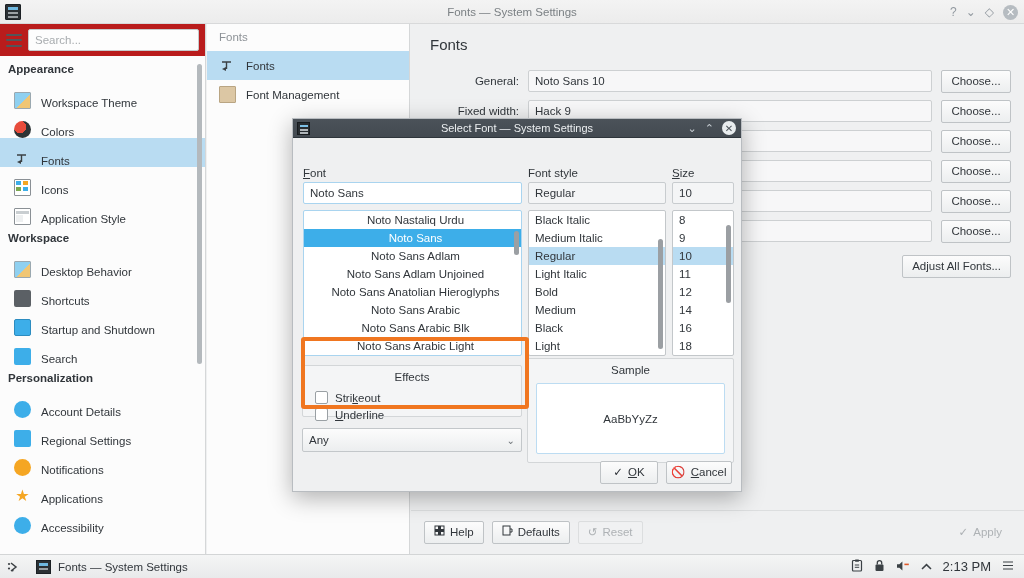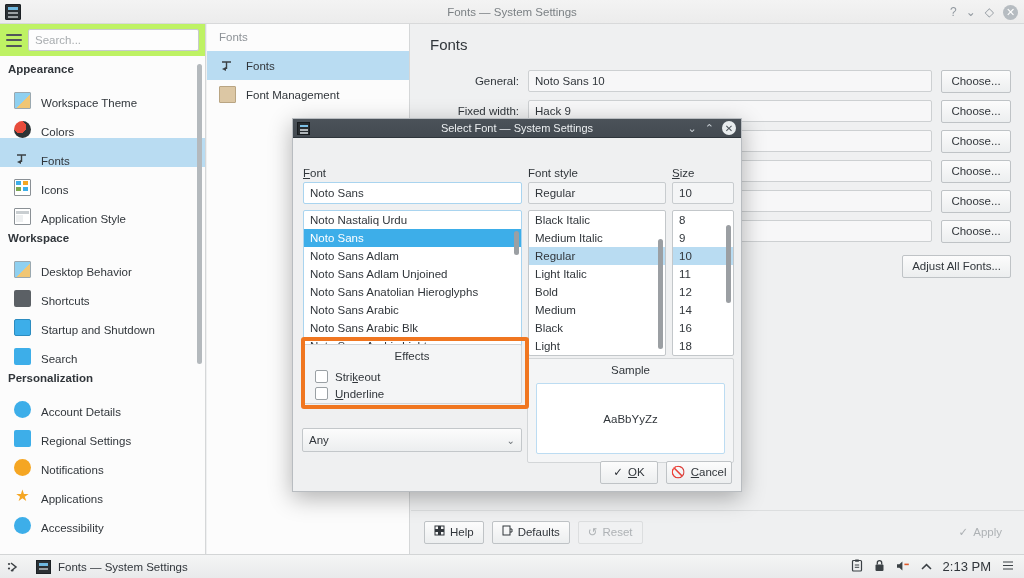--- a/index.html
+++ b/index.html
@@ -47,21 +47,21 @@
     width: 15px; height: 15px; border-radius: 50%; background: #b6bcc1;
     color: #fff; font-size: 11px; display: flex; align-items: center; justify-content: center;
   }
 
   
   .sidebar {
     position: absolute; left: 0; top: 24px; width: 206px; height: 530px;
     background: #fcfcfc; border-right: 1px solid #d5d7d8; overflow: hidden;
   }
   .sidebar-top { height: 32px; display: flex; align-items: center; padding: 0 6px; gap: 6px;
-                 background: #bef264; }
+                 background: #b91c1c; }
   .hamburger { width: 16px; height: 13px; display: flex; flex-direction: column;
                justify-content: space-between; flex: none; }
   .hamburger i { display: block; height: 2px; background: #51565a; border-radius: 1px; }
   .search-box {
     flex: 1; height: 22px; border: 1px solid #c7cacc; background: #fdfdfd;
     border-radius: 2px; display: flex; align-items: center; padding: 0 6px;
     font-size: 11.5px; color: #a8acaf;
   }
   .side-scroll { position: relative; height: 498px; }
   .side-group {
@@ -447,21 +447,21 @@
         <span class="dlg-btn">⌃</span>
         <span class="dlg-btn close">✕</span>
       </div>
     </div>
 
     <div class="dlg-body">
 
       <div style="position:absolute; left:10px; top:29px; width:219px;">
         <div class="field-label"><u>F</u>ont</div>
         <div class="text-input">Noto Sans</div>
-        <div class="listbox focus" style="margin-top:6px; height:146px;">
+        <div class="listbox focus" style="margin-top:6px; height:146px;text-align:center;">
           <div class="lb-scroll" style="top:20px; height:24px;"></div>
           <div class="list-row">Noto Nastaliq Urdu</div>
           <div class="list-row sel-blue">Noto Sans</div>
           <div class="list-row">Noto Sans Adlam</div>
           <div class="list-row">Noto Sans Adlam Unjoined</div>
           <div class="list-row">Noto Sans Anatolian Hieroglyphs</div>
           <div class="list-row">Noto Sans Arabic</div>
           <div class="list-row">Noto Sans Arabic Blk</div>
           <div class="list-row">Noto Sans Arabic Light</div>
         </div>
@@ -492,21 +492,21 @@
           <div class="list-row">9</div>
           <div class="list-row sel-light">10</div>
           <div class="list-row">11</div>
           <div class="list-row">12</div>
           <div class="list-row">14</div>
           <div class="list-row">16</div>
           <div class="list-row">18</div>
         </div>
       </div>
 
-      <div class="group-box" style="position:absolute; left:9px; top:206px; width:220px; height:60px;">
+      <div class="group-box" style="position:absolute; left:9px; top:227px; width:220px; height:52px;">
         <div class="group-title">Effects</div>
         <div class="chk-row">
           <span class="chkbox"></span>
           <span>Stri<u>k</u>eout</span>
         </div>
         <div class="chk-row">
           <span class="chkbox"></span>
           <span><u>U</u>nderline</span>
         </div>
       </div>

